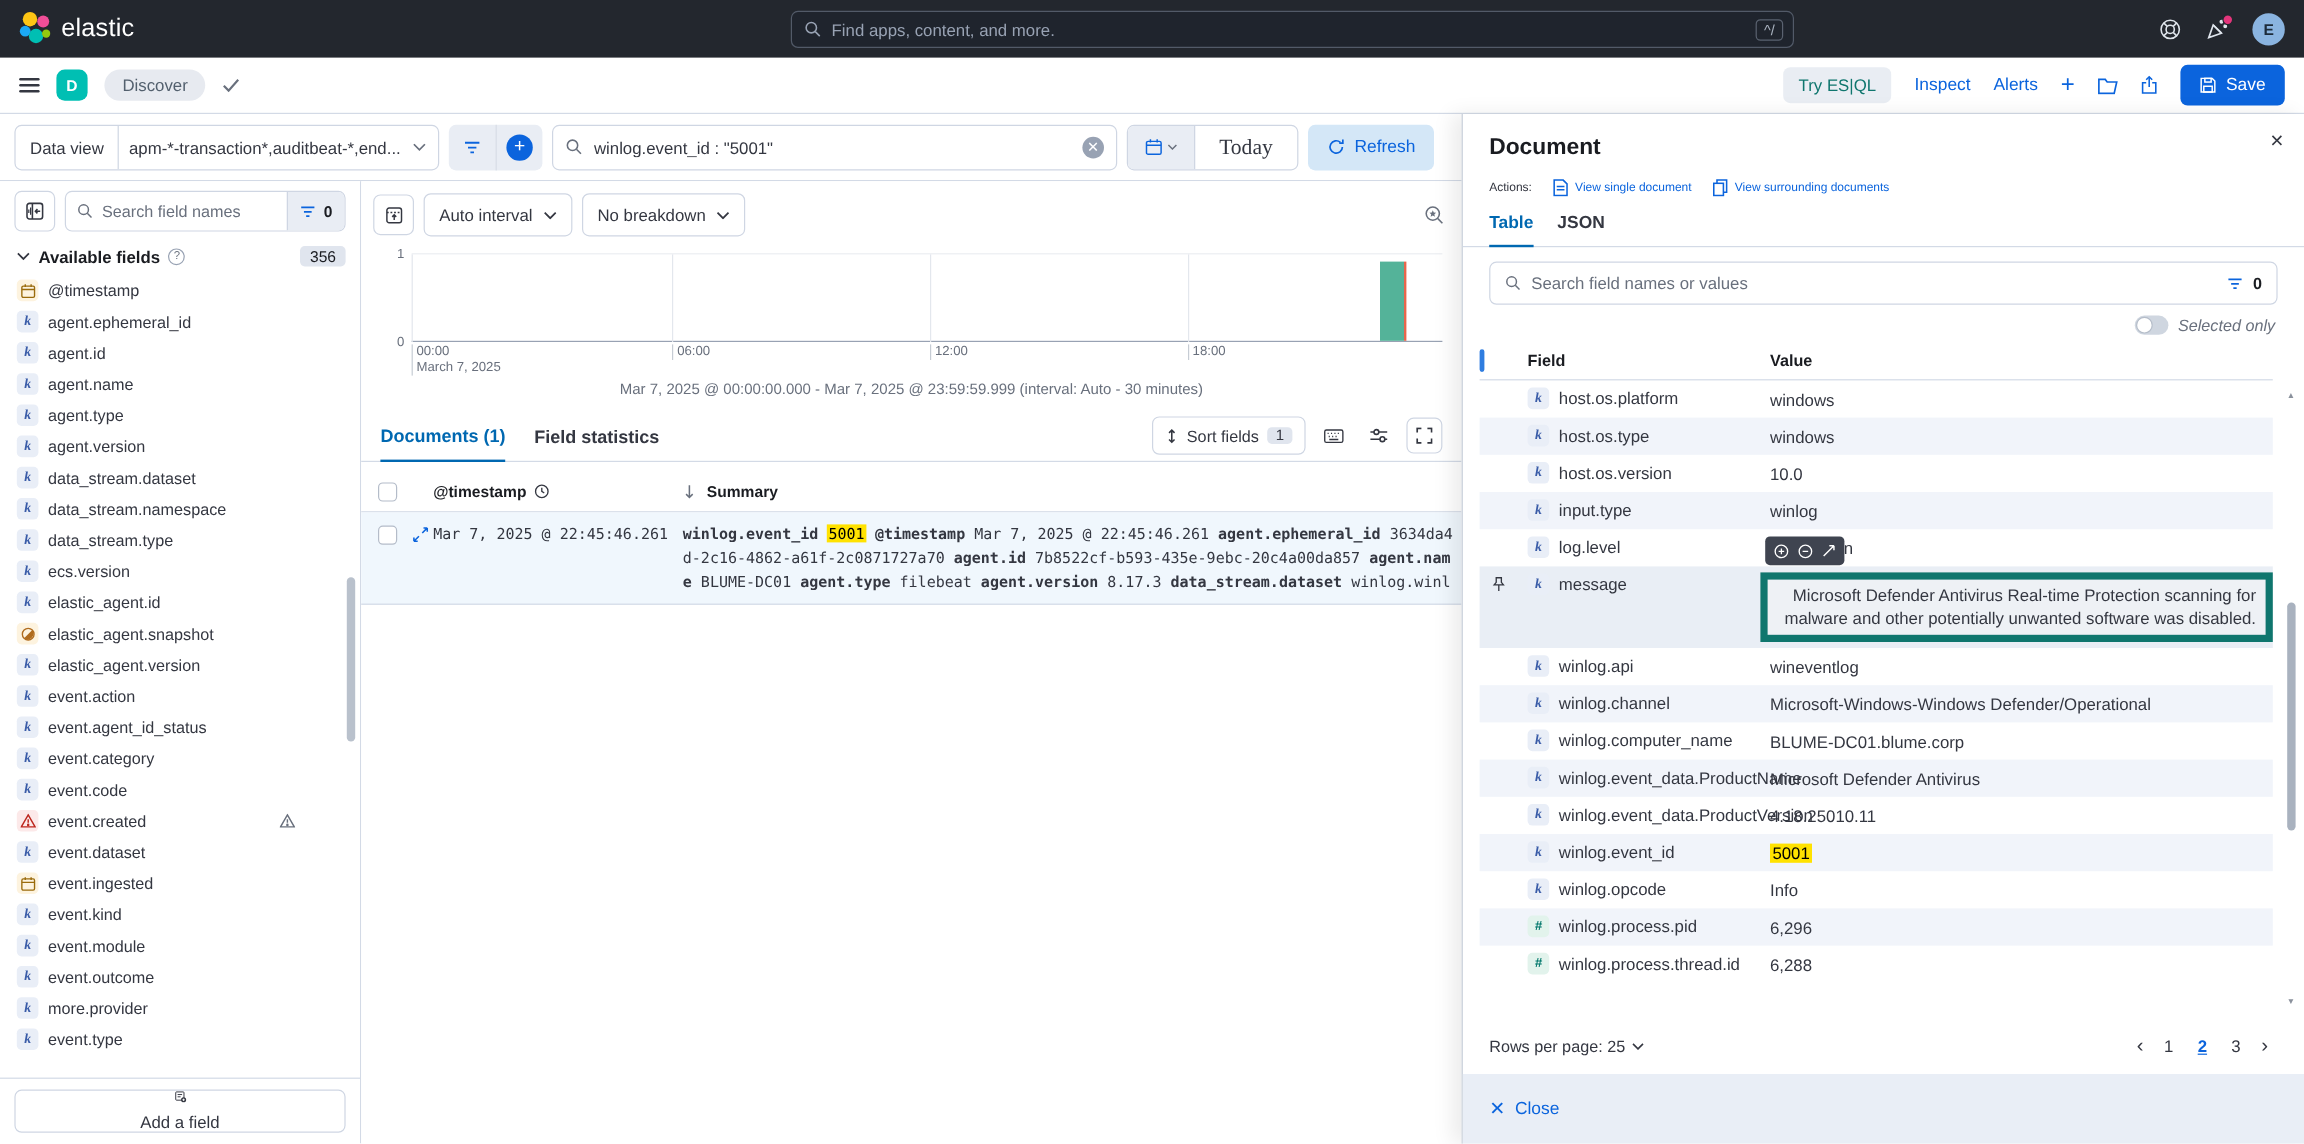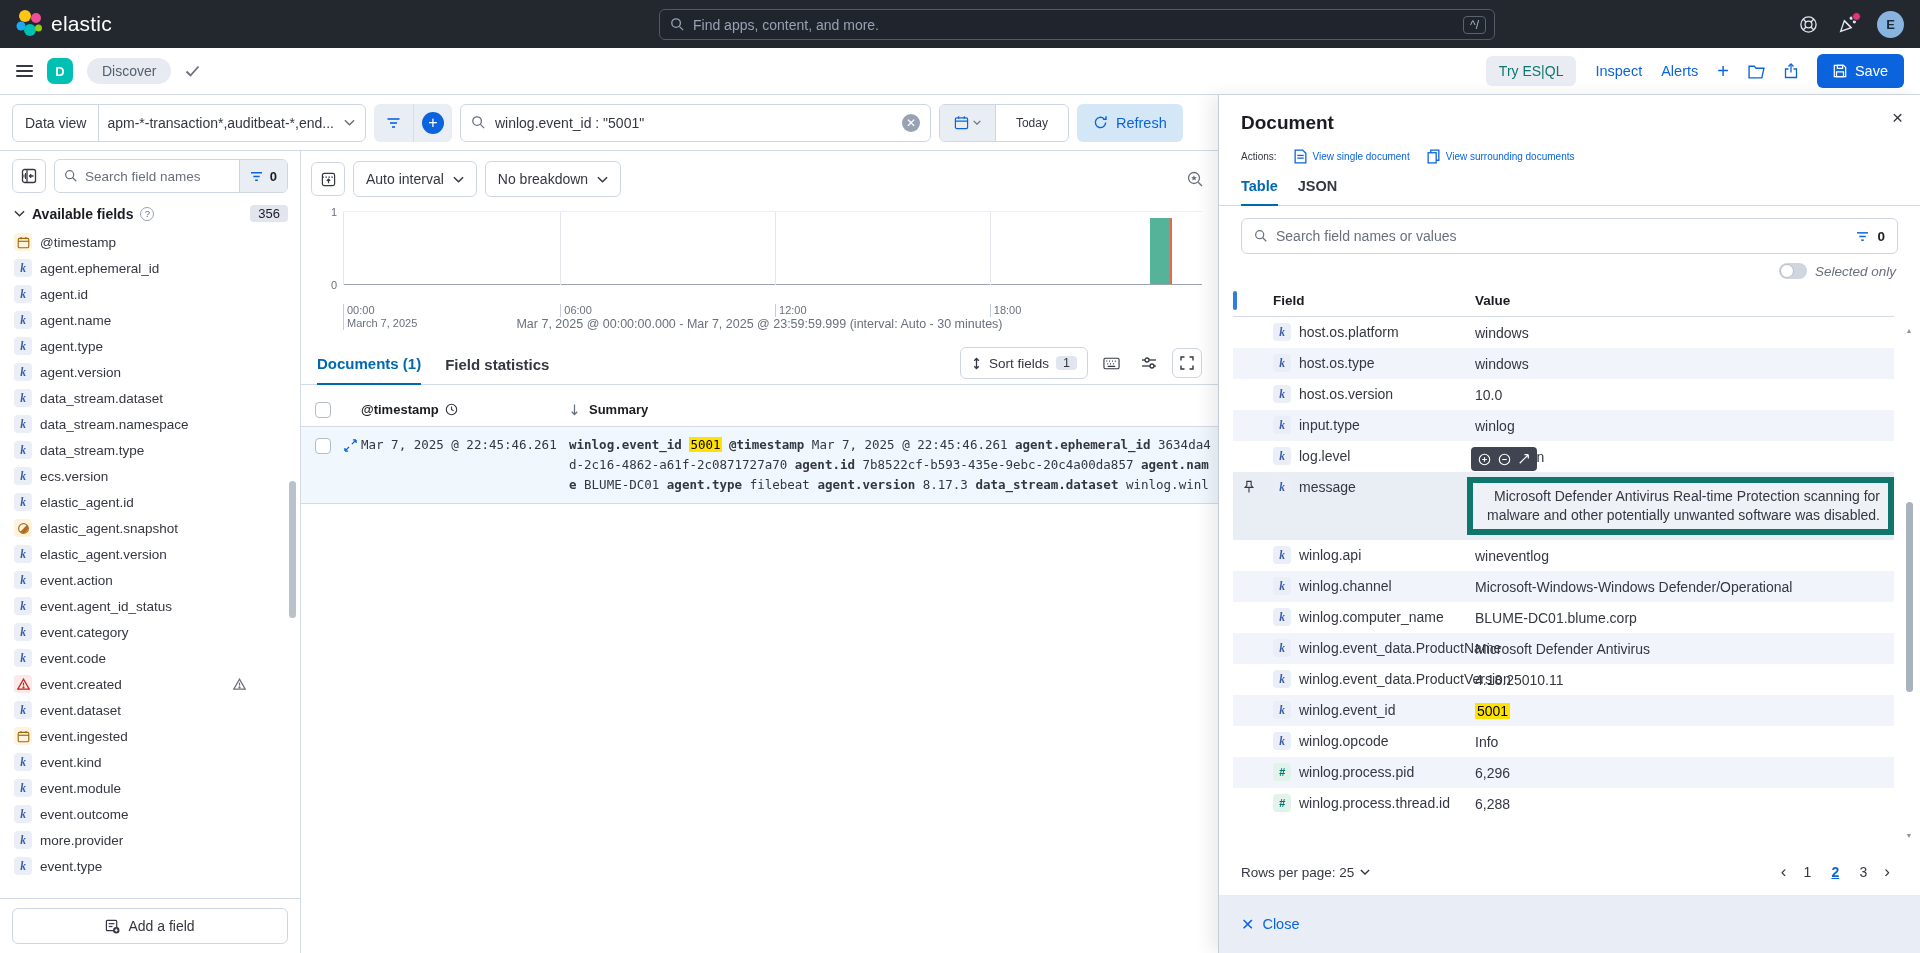--- a/index.html
+++ b/index.html
@@ -43,21 +43,21 @@
   .dv .chev{margin:0 10px 0 2px;color:#69707d;}
   .fgroup{height:38px;background:#e9edf4;border-radius:6px;display:flex;align-items:center;}
   .fgroup .seg{width:39px;height:100%;display:flex;align-items:center;justify-content:center;}
   .fgroup .seg + .seg{border-left:1px solid #d7dde6;}
   .add-filter{width:22px;height:22px;border-radius:50%;background:var(--blue);color:#fff;font-size:16px;display:flex;align-items:center;justify-content:center;line-height:1;}
   .qinput{flex:0 0 471px;height:38px;border:1px solid var(--cborder);border-radius:6px;display:flex;align-items:center;padding:0 10px;gap:9px;background:#fff;}
   .qinput input{flex:1;border:none;outline:none;font-size:14px;color:#343741;font-family:inherit;background:transparent;}
   .clear-x{width:18px;height:18px;border-radius:50%;background:#98a2b3;color:#fff;font-size:12px;display:flex;align-items:center;justify-content:center;line-height:1;}
   .dpick{height:38px;border:1px solid var(--cborder);border-radius:6px;display:flex;align-items:center;overflow:hidden;background:#fff;}
   .cal-seg{width:56px;height:100%;background:#e9edf4;border-right:1px solid var(--cborder);display:flex;align-items:center;justify-content:center;gap:4px;color:var(--blue);}
-  .today{padding:0 20px;font-size:12px;color:#343741;}
+  .today{padding:0 20px;font-size:18px;color:#343741;font-family:Liberation Serif, serif;}
   .refresh{height:38px;background:#d4e7f7;border-radius:6px;color:var(--blue);display:flex;align-items:center;gap:8px;padding:0 16px;font-size:14.5px;font-weight:500;}
 
   
   .content{display:flex;height:802px;position:relative;}
 
   
   .sidebar{width:301px;border-right:1px solid var(--border);position:relative;background:#fff;}
   .sb-top{display:flex;gap:8px;padding:8px 12px 0 12px;}
   .sq-btn{width:34px;height:34px;border:1px solid var(--cborder);border-radius:6px;display:flex;align-items:center;justify-content:center;color:#343741;background:#fff;}
   .sb-search{flex:1;height:34px;border:1px solid var(--cborder);border-radius:6px;display:flex;align-items:center;overflow:hidden;background:#fff;padding-left:9px;gap:7px;}
@@ -74,34 +74,34 @@
   .f-ico{width:18px;height:18px;border-radius:4px;flex:0 0 18px;display:flex;align-items:center;justify-content:center;}
   .f-ico.k{background:#e9eef7;color:#3a5ca8;font-style:italic;font-weight:700;font-size:11.5px;font-family:"Liberation Serif","DejaVu Serif",serif;}
   .f-ico.num{background:#e2f3ec;color:#01776b;font-style:italic;font-weight:700;font-size:11px;}
   .f-ico.date{background:#fdf3df;color:#9a6b0c;}
   .f-ico.bool{background:#fdf3df;color:#b06c1e;}
   .f-ico.warnb{background:#fce9e9;color:#bd271e;}
   .f-name{font-size:13.5px;color:#343741;white-space:nowrap;}
   .warn-right{margin-left:auto;margin-right:40px;color:#69707d;}
   .sb-scroll{position:absolute;right:4px;top:330px;width:7px;height:137px;border-radius:4px;background:#b9c1cc;}
   .sb-footer{position:absolute;left:0;right:0;bottom:0;border-top:1px solid var(--border);background:#fff;padding:9px 12px;}
-  .add-field{height:36px;border:1px solid var(--cborder);border-radius:6px;background:#fff;display:flex;align-items:center;justify-content:center;gap:8px;font-size:14px;color:#343741;width:100%;}
+  .add-field{height:36px;border:1px solid var(--cborder);border-radius:6px;background:#fff;display:flex;align-items:center;justify-content:flex-start;gap:8px;font-size:14px;color:#343741;width:100%;flex-direction:column;}
 
   
   .main{width:917px;position:relative;background:#fff;}
   .chart-controls{display:flex;align-items:center;gap:8px;padding:10px 14px 0 10px;}
   .select{height:36px;border:1px solid var(--cborder);border-radius:6px;display:flex;align-items:center;gap:9px;padding:0 12px;font-size:14px;color:#343741;background:#fff;}
   .lens-ico{margin-left:auto;color:#69707d;}
   .chart-area{margin:12px 10px 0 12px;position:relative;height:104px;}
   .plot{position:absolute;left:30px;right:6px;top:2px;height:74px;border-bottom:1px solid #98a2b3;border-top:1px solid #eceef2;}
   .gline{position:absolute;top:0;bottom:-1px;width:1px;background:#e3e7ed;}
   .bar{position:absolute;top:6px;bottom:0;width:20px;background:var(--bar);}
   .nowline{position:absolute;top:6px;bottom:0;width:2px;background:#e7664c;}
   .ylab{position:absolute;left:0;width:24px;text-align:right;font-size:11px;color:#69707d;}
-  .xlabs{position:absolute;left:30px;right:6px;top:78px;height:26px;font-size:11px;color:#69707d;margin-top:17px;}
+  .xlabs{position:absolute;left:30px;right:6px;top:78px;height:26px;font-size:11px;color:#69707d;}
   .xlab{position:absolute;border-left:1px solid #c6ccd4;padding-left:3px;line-height:13px;}
   .chart-caption{text-align:center;font-size:12.5px;color:#69707d;margin-top:4px;}
 
   .doc-tabs{margin-top:12px;padding:0 16px;display:flex;align-items:flex-end;gap:24px;border-bottom:1px solid var(--border);height:42px;}
   .tab{font-size:15px;font-weight:600;color:#343741;padding-bottom:11px;}
   .tab.active{color:#0068b1;border-bottom:2px solid #0068b1;margin-bottom:-1px;}
   .tabs-right{margin-left:auto;display:flex;align-items:center;gap:8px;padding-bottom:5px;}
   .sort-btn{height:32px;border:1px solid var(--cborder);border-radius:6px;display:flex;align-items:center;gap:7px;padding:0 10px;font-size:13.5px;color:#343741;background:#fff;}
   .mini-badge{background:#e0e5ee;border-radius:4px;padding:0 7px;font-size:12.5px;}
   .icon-btn{width:30px;height:30px;display:flex;align-items:center;justify-content:center;color:#343741;}

